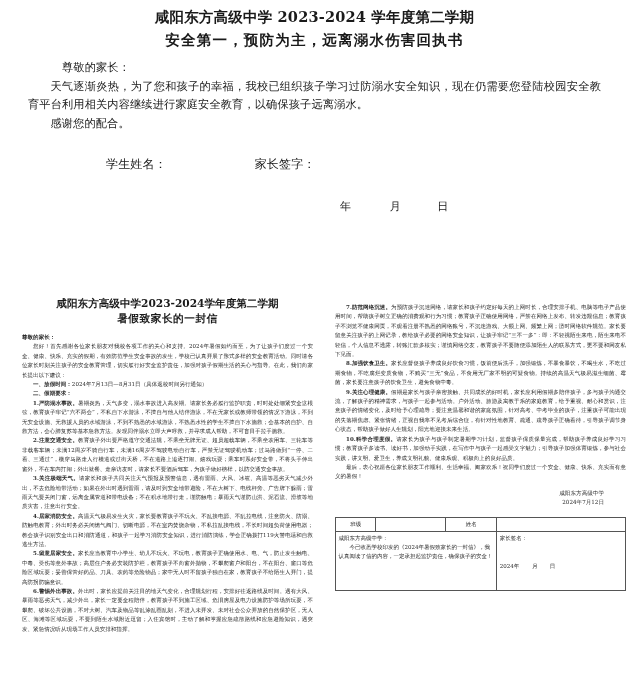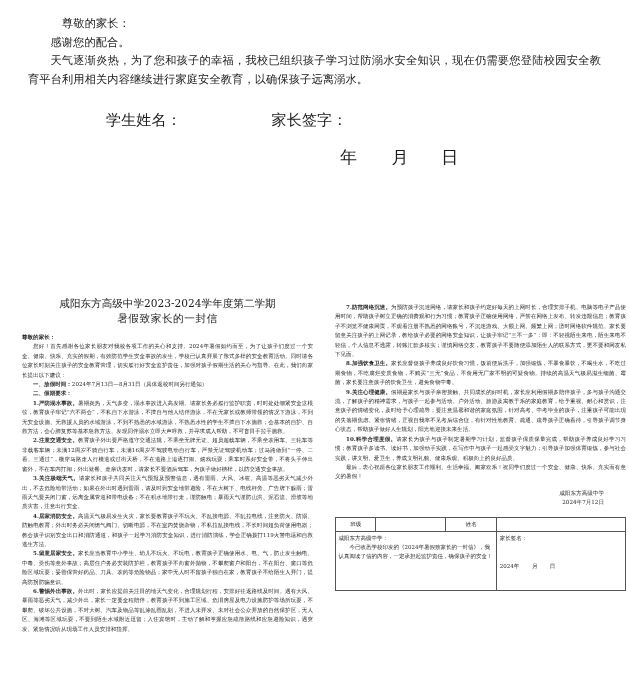--- a/index.html
+++ b/index.html
@@ -49,29 +49,29 @@
     letter-spacing: 0.15px;
   }
   .receipt-body p {
     margin: 0;
   }
   .r-salutation { text-indent: 0; padding-left: 34px; }
   .r-indent { text-indent: 2em; }
 
   .sign-row {
     margin-top: 22px;
-    font-size: 15px;
+    font-size: 12px;
     line-height: 18px;
     padding-left: 78px;
     letter-spacing: 0.15px;
   }
   .sign-row .gap-a { display: inline-block; width: 80px; }
   .date-row {
-    margin-top: 17px;
-    font-size: 17px;
+    margin-top: 26px;
+    font-size: 11px;
     padding-left: 312px;
     letter-spacing: 0.15px;
   }
   .date-row span { display: inline-block; }
   .dr-y { width: 46px; }
   .dr-m { width: 44px; }
 
   
   .letter {
     position: absolute;
@@ -89,21 +89,21 @@
   }
   .col {
     width: 291px;
     flex: 0 0 291px;
     position: relative;
   }
 
   .letter-title-1,
   .letter-title-2 {
     text-align: center;
-    font-weight: normal;
+    font-weight: bold;
     font-size: 10.6px;
     line-height: 15px;
     white-space: nowrap;
     letter-spacing: 0;
   }
   .letter-title-2 { letter-spacing: 0.6px; text-align: center; }
 
   .letter-body {
     margin-top: 7px;
     font-size: 5.5px;
@@ -153,25 +153,27 @@
   .rt-sign-cell { height: 54px; }
   .rt-text-line { text-indent: 2em; }
   .rt-sign-date { margin-top: 19px; }
   .rt-sign-date .sp1 { display: inline-block; width: 13px; }
   .rt-sign-date .sp2 { display: inline-block; width: 12px; }
 </style>
 </head>
 <body>
 
 <section class="receipt">
+  <div class="receipt-title-1">咸阳东方高级中学 2023-2024 学年度第二学期</div>
+  <div class="receipt-title-2">安全第一，预防为主，远离溺水伤害回执书</div>
 
   <div class="receipt-body">
     <p class="r-salutation">尊敬的家长：</p>
+    <p class="r-indent">天气逐渐炎热，为了您和孩子的幸福，我校已组织孩子学习过防溺水安全知识，现在仍需要您登陆校园安全教育平台利用相关内容继续进行家庭安全教育，以确保孩子远离溺水。</p>
     <p class="r-indent">感谢您的配合。</p>
-    <p class="r-indent">天气逐渐炎热，为了您和孩子的幸福，我校已组织孩子学习过防溺水安全知识，现在仍需要您登陆校园安全教育平台利用相关内容继续进行家庭安全教育，以确保孩子远离溺水。</p>
   </div>
 
   <div class="sign-row">
     <span>学生姓名：</span>
     <span class="gap-a"></span>
     <span>家长签字：</span>
   </div>
 
   <div class="date-row">
     <span class="dr-y">年</span>

